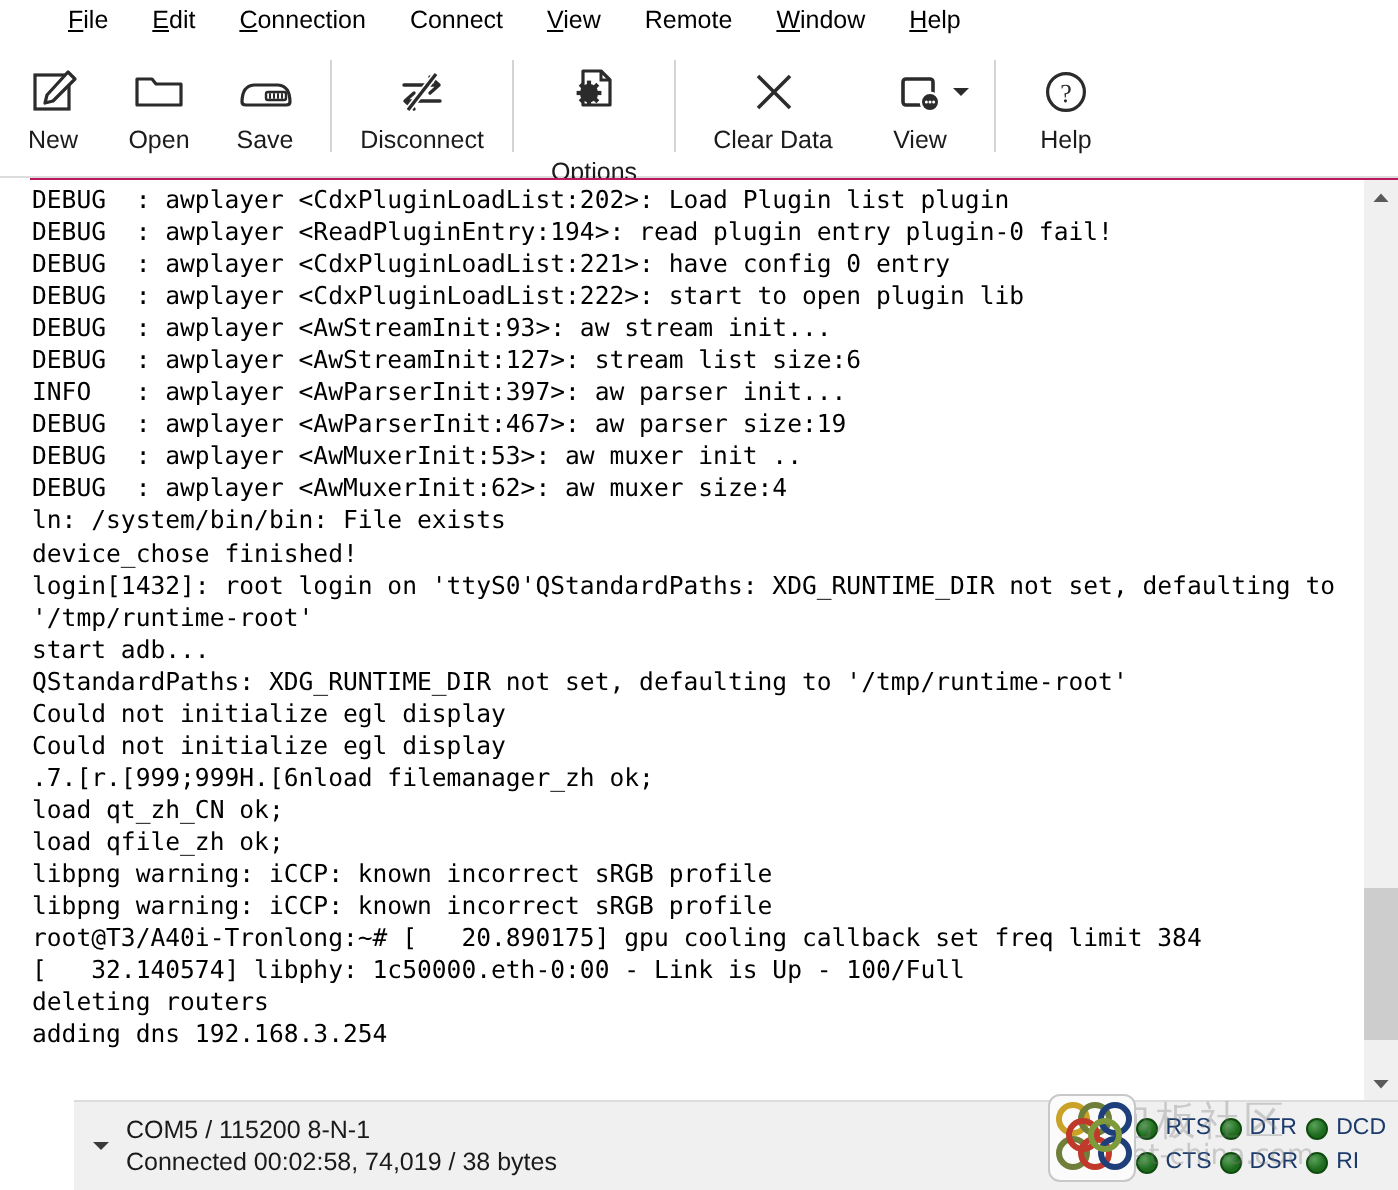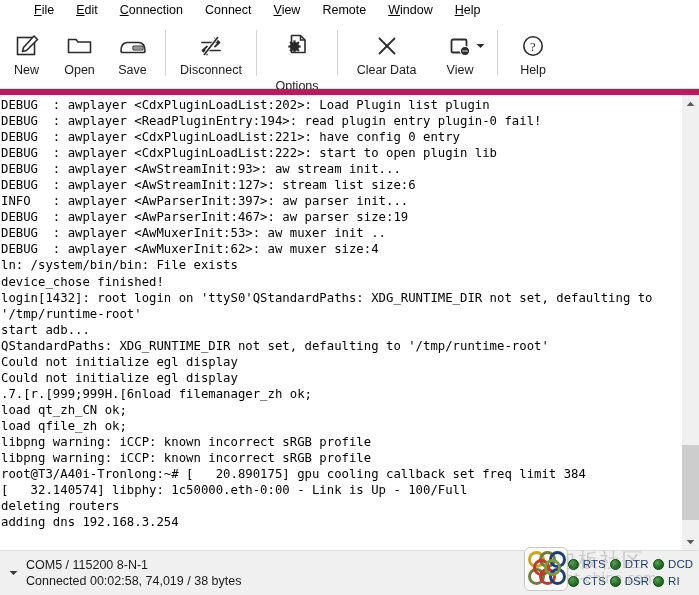--- a/index.html
+++ b/index.html
@@ -150,23 +150,24 @@
     position: absolute;
     right: 6px;
     top: 12px;
   }
 
   
   .term-wrap {
     flex: 1 1 auto;
     display: flex;
     background: #0ea5e9;
-    border-top: 6px solid #be185d;
+    border-top: 1px solid #be185d;
     position: relative;
     min-height: 0;
+    margin-left: 15px;
   }
   .term {
     flex: 1 1 auto;
     font-family: "DejaVu Sans Mono", "Liberation Mono", monospace;
     font-size: 12.3px;
     line-height: 16.05px;
     color: #000000;
     padding: 2px 0 0 1px;
     white-space: pre;
     overflow: hidden;
@@ -204,20 +205,21 @@
 
   
   .statusbar {
     height: 44px;
     background: #f0f0f0;
     border-top: 1px solid #dcdcdc;
     display: flex;
     align-items: center;
     flex: 0 0 auto;
     position: relative;
+    margin-left: 37px;
   }
   .sb-caret {
     width: 26px;
     display: flex;
     align-items: center;
     justify-content: center;
     flex: 0 0 auto;
   }
   .conn-info {
     display: flex;

